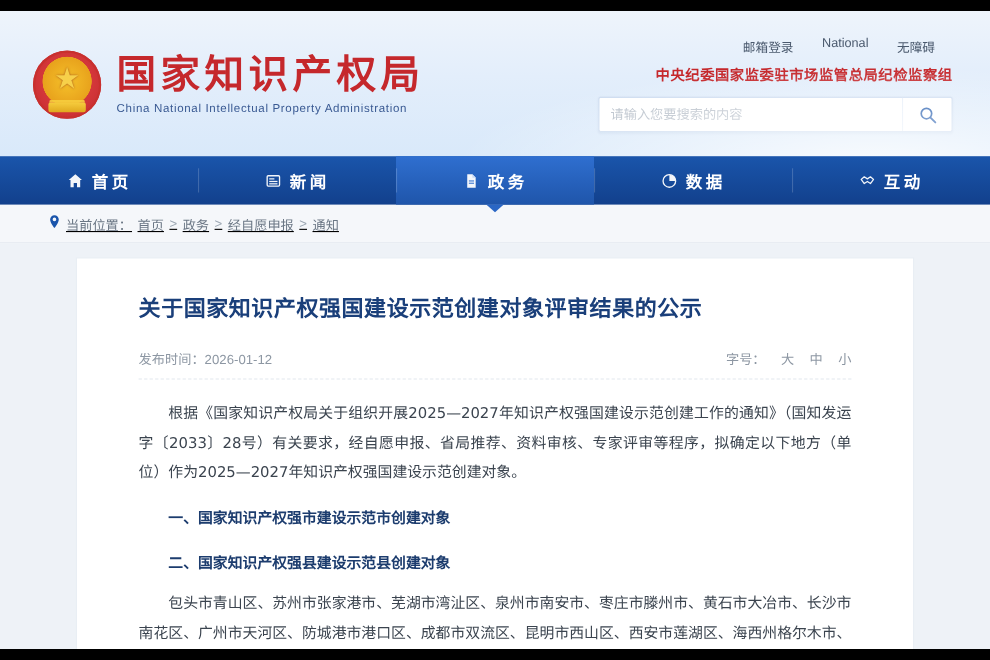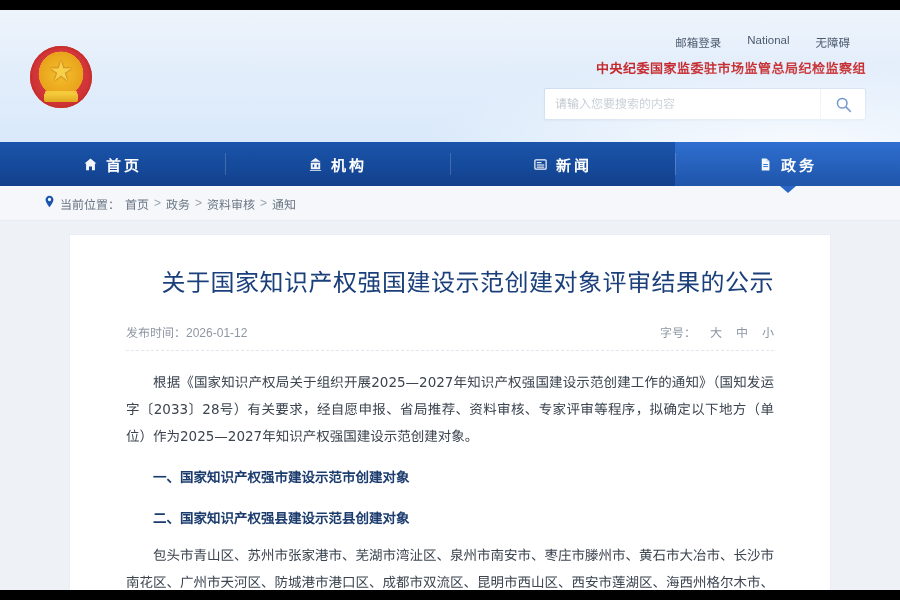--- a/index.html
+++ b/index.html
@@ -202,20 +202,21 @@
     align-items: center;
     justify-content: center;
     opacity: .95;
   }
   
   .crumb-wrap {
     height: 34px;
     background: #f5f7fa;
     border-bottom: 1px solid #e8ecf2;
     display: flex;
+    text-decoration: underline;
   }
   .crumb {
     margin-left: 44px;
     font-size: 12px;
     color: #6b7785;
     display: flex;
     align-items: center;
     gap: 5px;
   }
   .pin {
@@ -234,23 +235,23 @@
   .article {
     width: 760px;
     margin: 0 auto;
     background: #fff;
     min-height: 360px;
     padding: 30px 56px 20px 56px;
     box-sizing: border-box;
     box-shadow: 0 0 0 1px #e9eef4;
   }
   .art-title {
-    text-align: right;
-    font-size: 24px;
-    font-weight: 400;
+    text-align: left;
+    font-size: 20px;
+    font-weight: 700;
     color: #1a3f7a;
     line-height: 1.5;
     letter-spacing: .5px;
     font-family: "DejaVu Sans", "Liberation Sans", sans-serif;
   }
   .art-meta {
     margin-top: 22px;
     display: flex;
     align-items: center;
     justify-content: space-between;
@@ -285,20 +286,24 @@
 <div class="page">
 
   <div class="header">
     <div class="header-inner">
 
       <div class="brand">
         <div class="emblem">
           <span class="star">★</span>
           <span class="gear"></span>
         </div>
+        <div class="brand-text">
+          <div class="cn">国家知识产权局</div>
+          <div class="en">China National Intellectual Property Administration</div>
+        </div>
       </div>
 
       <div class="toplinks">
         <span>邮箱登录</span>
         <span>National</span>
         <span>无障碍</span>
       </div>
 
       <div class="org-line">中央纪委国家监委驻市场监管总局纪检监察组</div>
 
@@ -319,30 +324,20 @@
 
     <div class="nav-item">
       <span class="nav-ico">
         <svg width="15" height="15" viewBox="0 0 16 16">
             <path d="M8 1.6 1.6 7h1.7v7h3.1v-4h3.2v4h3.1V7h1.7z" fill="#fff"></path>
           </svg>
       </span>
       <span>首页</span>
     </div>
 
-    <div class="nav-item">
-      <span class="nav-ico">
-        <svg width="15" height="15" viewBox="0 0 16 16">
-            <path d="M2 14h12v1H2zM3 6h10v7H3zM8 1 2.5 5h11z" fill="#fff"></path>
-            <rect x="5" y="8" width="1.6" height="3" fill="#1a55ab"></rect>
-            <rect x="9.4" y="8" width="1.6" height="3" fill="#1a55ab"></rect>
-          </svg>
-      </span>
-      <span>机构</span>
-    </div>
 
     <div class="nav-item">
       <span class="nav-ico">
         <svg width="15" height="15" viewBox="0 0 16 16">
             <rect x="2" y="3" width="12" height="10" rx="1" fill="none" stroke="#fff" stroke-width="1.3"></rect>
             <line x1="4" y1="6" x2="9" y2="6" stroke="#fff" stroke-width="1.2"></line>
             <line x1="4" y1="8.5" x2="12" y2="8.5" stroke="#fff" stroke-width="1.2"></line>
             <line x1="4" y1="10.8" x2="12" y2="10.8" stroke="#fff" stroke-width="1.2"></line>
           </svg>
       </span>
@@ -355,37 +350,54 @@
             <path d="M4 1.5h5l3.2 3.2V14.5H4z" fill="#fff"></path>
             <path d="M9 1.5v3.4h3.2z" fill="#cfe0fa"></path>
             <line x1="5.6" y1="8" x2="10.6" y2="8" stroke="#2f6fd0" stroke-width="1"></line>
             <line x1="5.6" y1="10.2" x2="10.6" y2="10.2" stroke="#2f6fd0" stroke-width="1"></line>
           </svg>
       </span>
       <span>政务</span>
     </div>
 
 
-
+    <div class="nav-item">
+      <span class="nav-ico">
+        <svg width="15" height="15" viewBox="0 0 16 16">
+            <circle cx="8" cy="8" r="6.1" fill="none" stroke="#fff" stroke-width="1.3"></circle>
+            <path d="M8 8V2a6 6 0 0 1 6 6z" fill="#fff"></path>
+          </svg>
+      </span>
+      <span>数据</span>
+    </div>
+
+    <div class="nav-item">
+      <span class="nav-ico">
+        <svg width="15" height="15" viewBox="0 0 16 16">
+            <path d="M2 6.5 5 4l3 2 3-2 3 2.5-3 4-3-2-3 2z" fill="none" stroke="#fff" stroke-width="1.2" stroke-linejoin="round"></path>
+          </svg>
+      </span>
+      <span>互动</span>
+    </div>
 
   </div>
 
   <div class="crumb-wrap">
     <div class="crumb">
       <span class="pin">
         <svg width="11" height="13" viewBox="0 0 12 14">
             <path d="M6 .6C3.6.6 1.7 2.5 1.7 4.9 1.7 8.2 6 13.4 6 13.4s4.3-5.2 4.3-8.5C10.3 2.5 8.4.6 6 .6zm0 6a1.8 1.8 0 1 1 0-3.6 1.8 1.8 0 0 1 0 3.6z" fill="#1a55ab"></path>
           </svg>
       </span>
       <span>当前位置：</span>
       <a>首页</a>
       <span class="sep">&gt;</span>
       <a>政务</a>
       <span class="sep">&gt;</span>
-      <a>资料审核</a>
+      <a>经自愿申报</a>
       <span class="sep">&gt;</span>
       <a>通知</a>
     </div>
   </div>
 
   <div class="content-bg">
     <div class="article">
 
       <div class="art-title">关于国家知识产权强国建设示范创建对象评审结果的公示</div>
 

